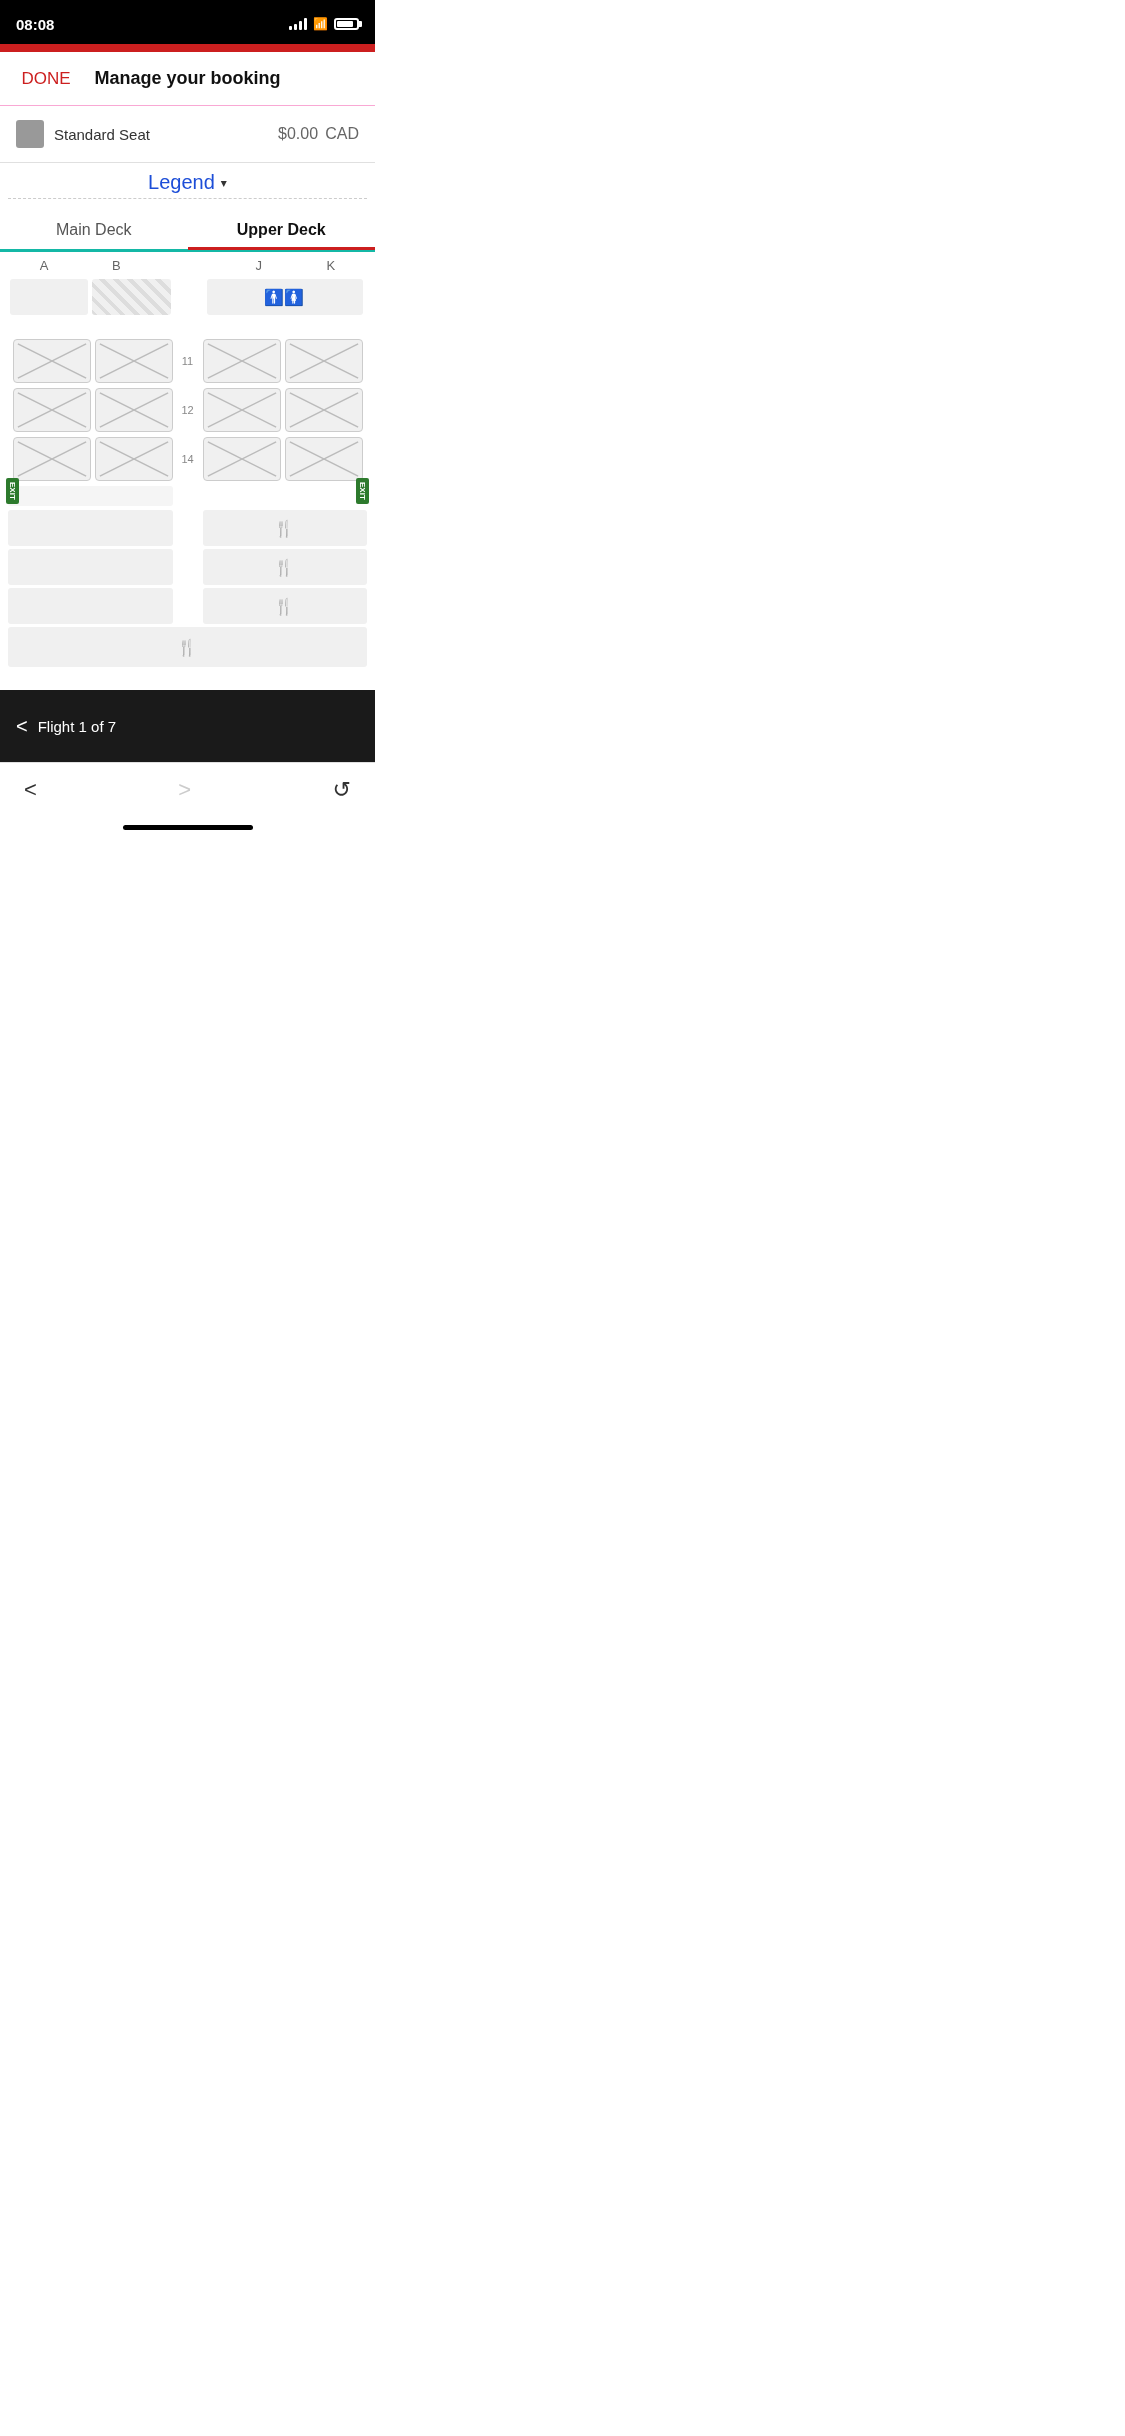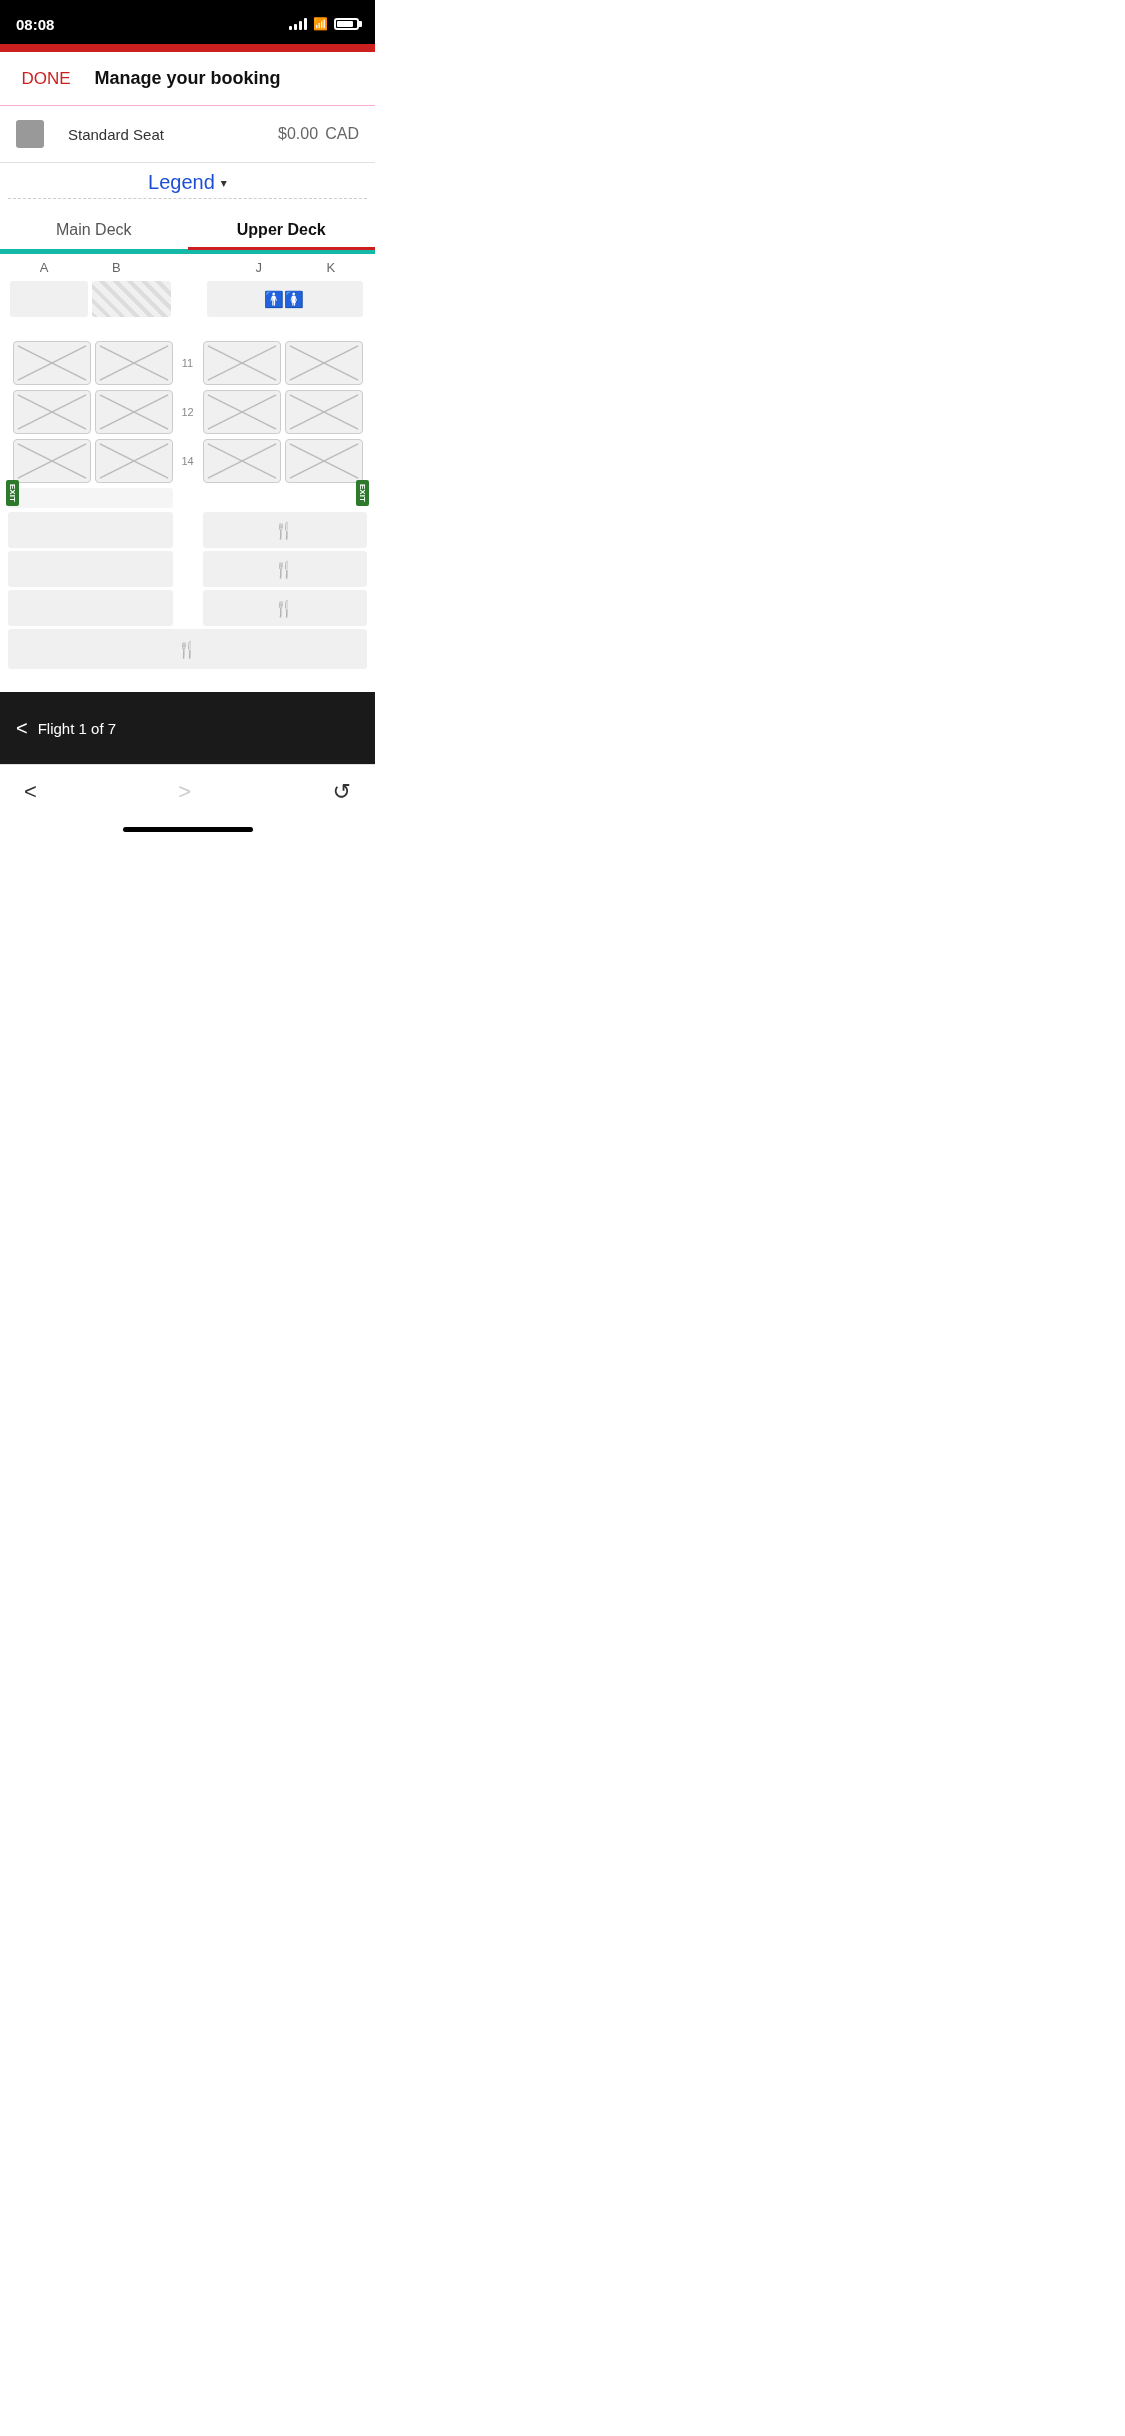--- a/index.html
+++ b/index.html
@@ -111,21 +111,21 @@
     .legend-row {
       display: flex;
       align-items: center;
       justify-content: space-between;
       padding: 14px 16px;
       border-bottom: 1px solid #e0e0e0;
     }
     .seat-type {
       display: flex;
       align-items: center;
-      gap: 24px;
+      gap: 10px;
     }
     .seat-swatch {
       width: 28px;
       height: 28px;
       background: #999;
       border-radius: 3px;
     }
     .seat-label {
       font-size: 15px;
       color: #333;
@@ -157,21 +157,21 @@
     .divider {
       border: none;
       border-top: 1px dashed #ccc;
       margin: 0 8px;
     }
 
     
     .deck-tabs {
       display: flex;
       margin-top: 12px;
-      border-bottom: 5px solid #14b8a6;
+      border-bottom: 3px solid #14b8a6;
     }
     .deck-tab {
       flex: 1;
       text-align: center;
       padding: 10px 0;
       font-size: 16px;
       color: #555;
       cursor: pointer;
       position: relative;
     }

